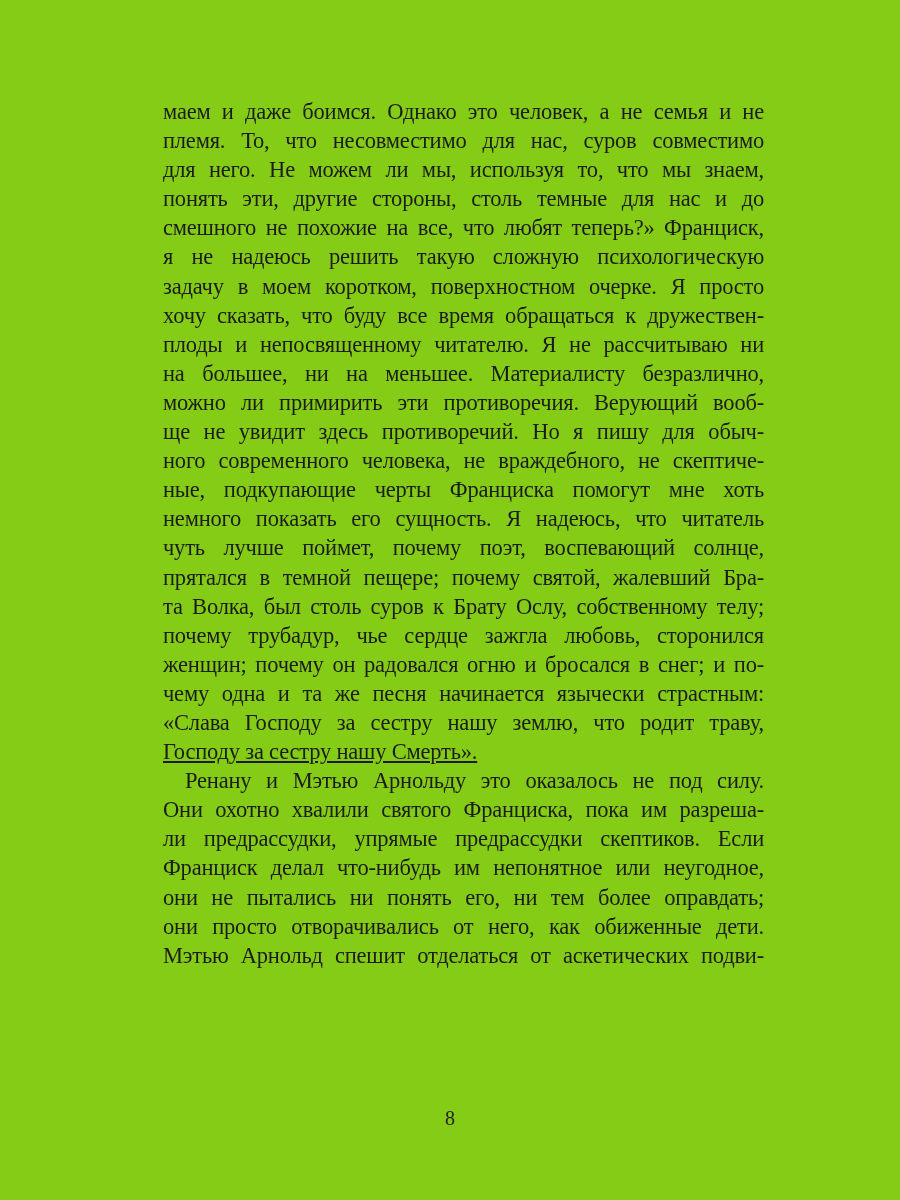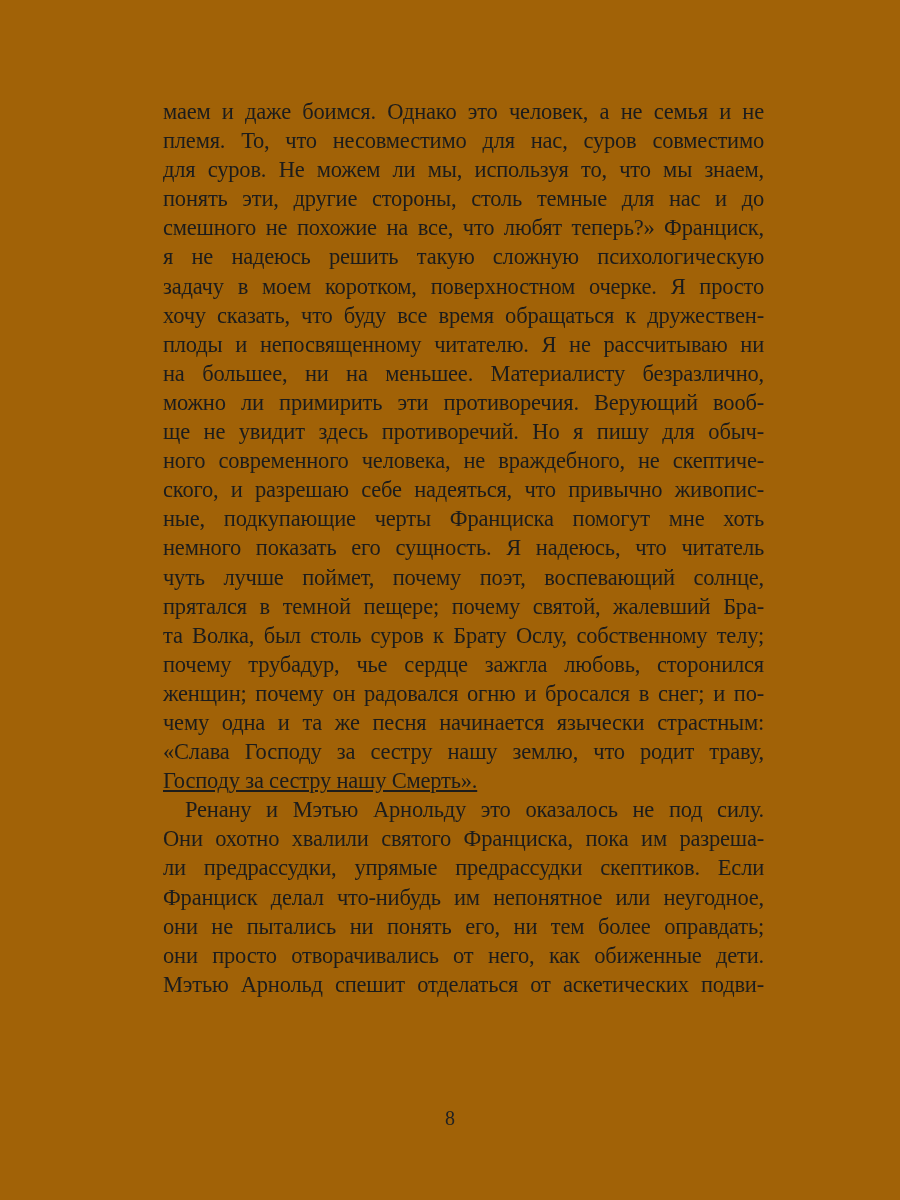--- a/index.html
+++ b/index.html
@@ -12,21 +12,21 @@
       height: 1200px;
       position: relative;
       overflow: hidden;
       font-family: "Liberation Serif", "DejaVu Serif", serif;
       color: #1c1c1c;
     }
     .page {
       position: absolute;
       left: 0; top: 0;
       width: 900px; height: 1200px;
-      background: #a16207;
+      background: #84cc16;
     }
     .text-block {
       position: absolute;
       left: 163px;
       top: 97px;
       width: 601px;
     }
     .line {
       display: block;
       height: 29.1px;
@@ -69,21 +69,21 @@
 
 <div class="page">
   <div class="text-block">
     <div class="line">
         <span>маем и даже боимся. Однако это человек, а не семья и не</span>
       </div>
     <div class="line">
         <span>племя. То, что несовместимо для нас, суров совместимо</span>
       </div>
     <div class="line">
-        <span>для суров. Не можем ли мы, используя то, что мы знаем,</span>
+        <span>для него. Не можем ли мы, используя то, что мы знаем,</span>
       </div>
     <div class="line">
         <span>понять эти, другие стороны, столь темные для нас и до</span>
       </div>
     <div class="line">
         <span>смешного не похожие на все, что любят теперь?» Франциск,</span>
       </div>
     <div class="line">
         <span>я не надеюсь решить такую сложную психологическую</span>
       </div>
@@ -100,23 +100,20 @@
         <span>на большее, ни на меньшее. Материалисту безразлично,</span>
       </div>
     <div class="line">
         <span>можно ли примирить эти противоречия. Верующий вооб-</span>
       </div>
     <div class="line">
         <span>ще не увидит здесь противоречий. Но я пишу для обыч-</span>
       </div>
     <div class="line">
         <span>ного современного человека, не враждебного, не скептиче-</span>
-      </div>
-    <div class="line">
-        <span>ского, и разрешаю себе надеяться, что привычно живопис-</span>
       </div>
     <div class="line">
         <span>ные, подкупающие черты Франциска помогут мне хоть</span>
       </div>
     <div class="line">
         <span>немного показать его сущность. Я надеюсь, что читатель</span>
       </div>
     <div class="line">
         <span>чуть лучше поймет, почему поэт, воспевающий солнце,</span>
       </div>

